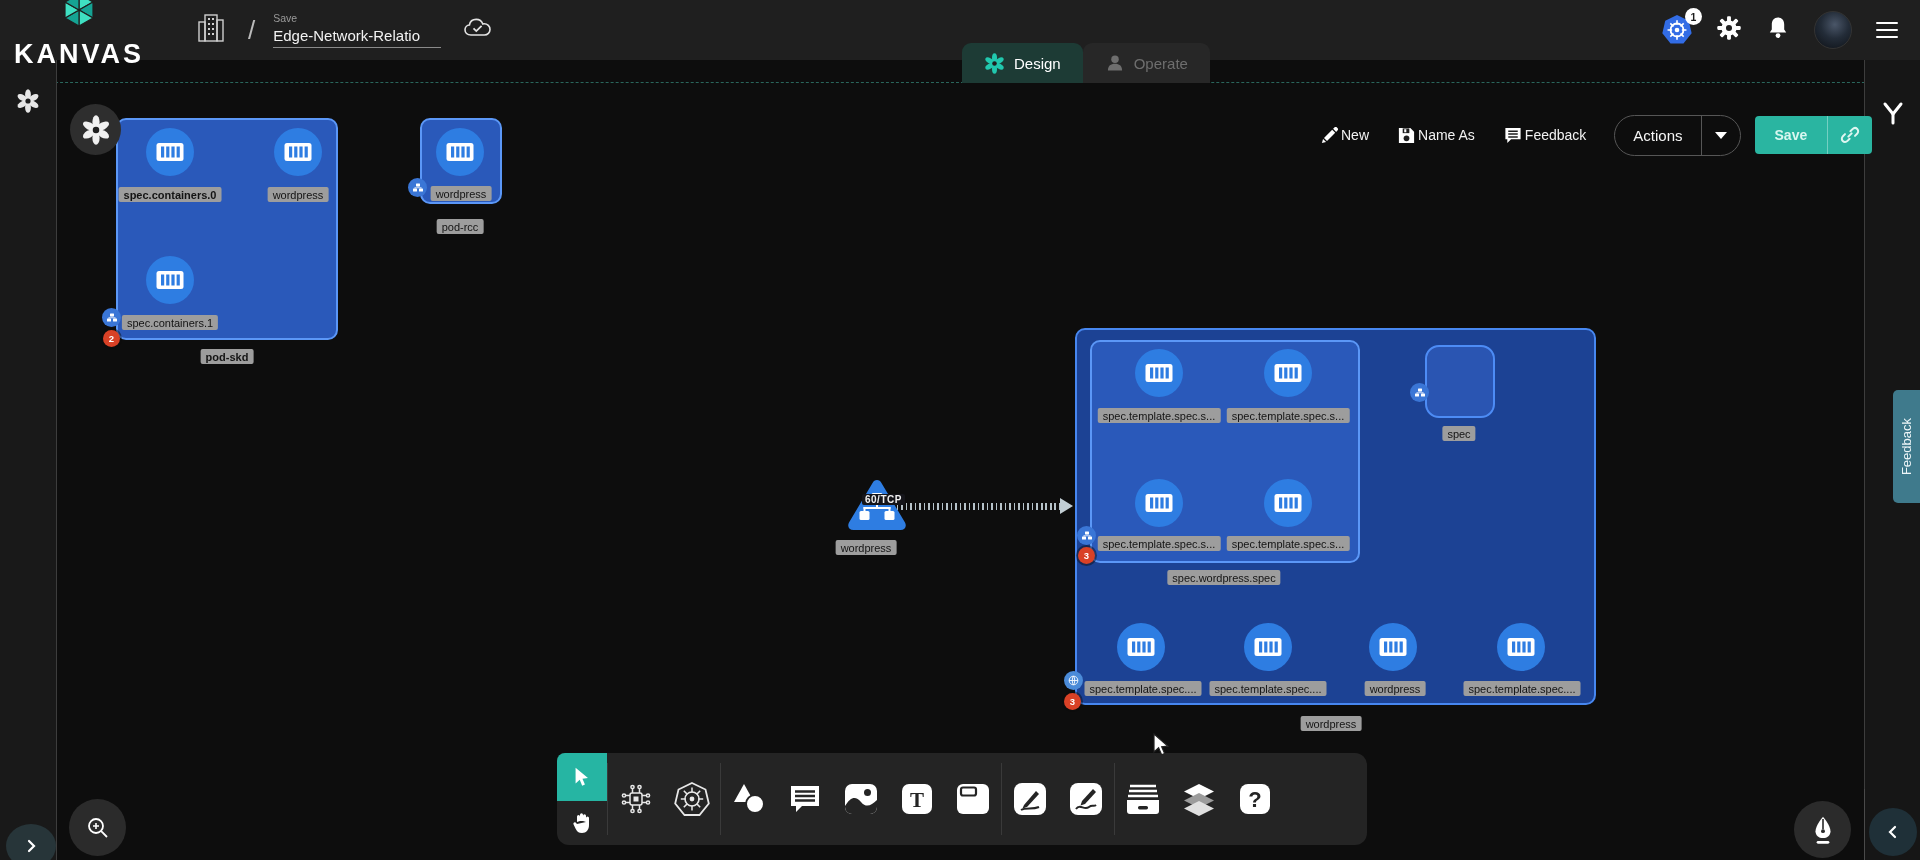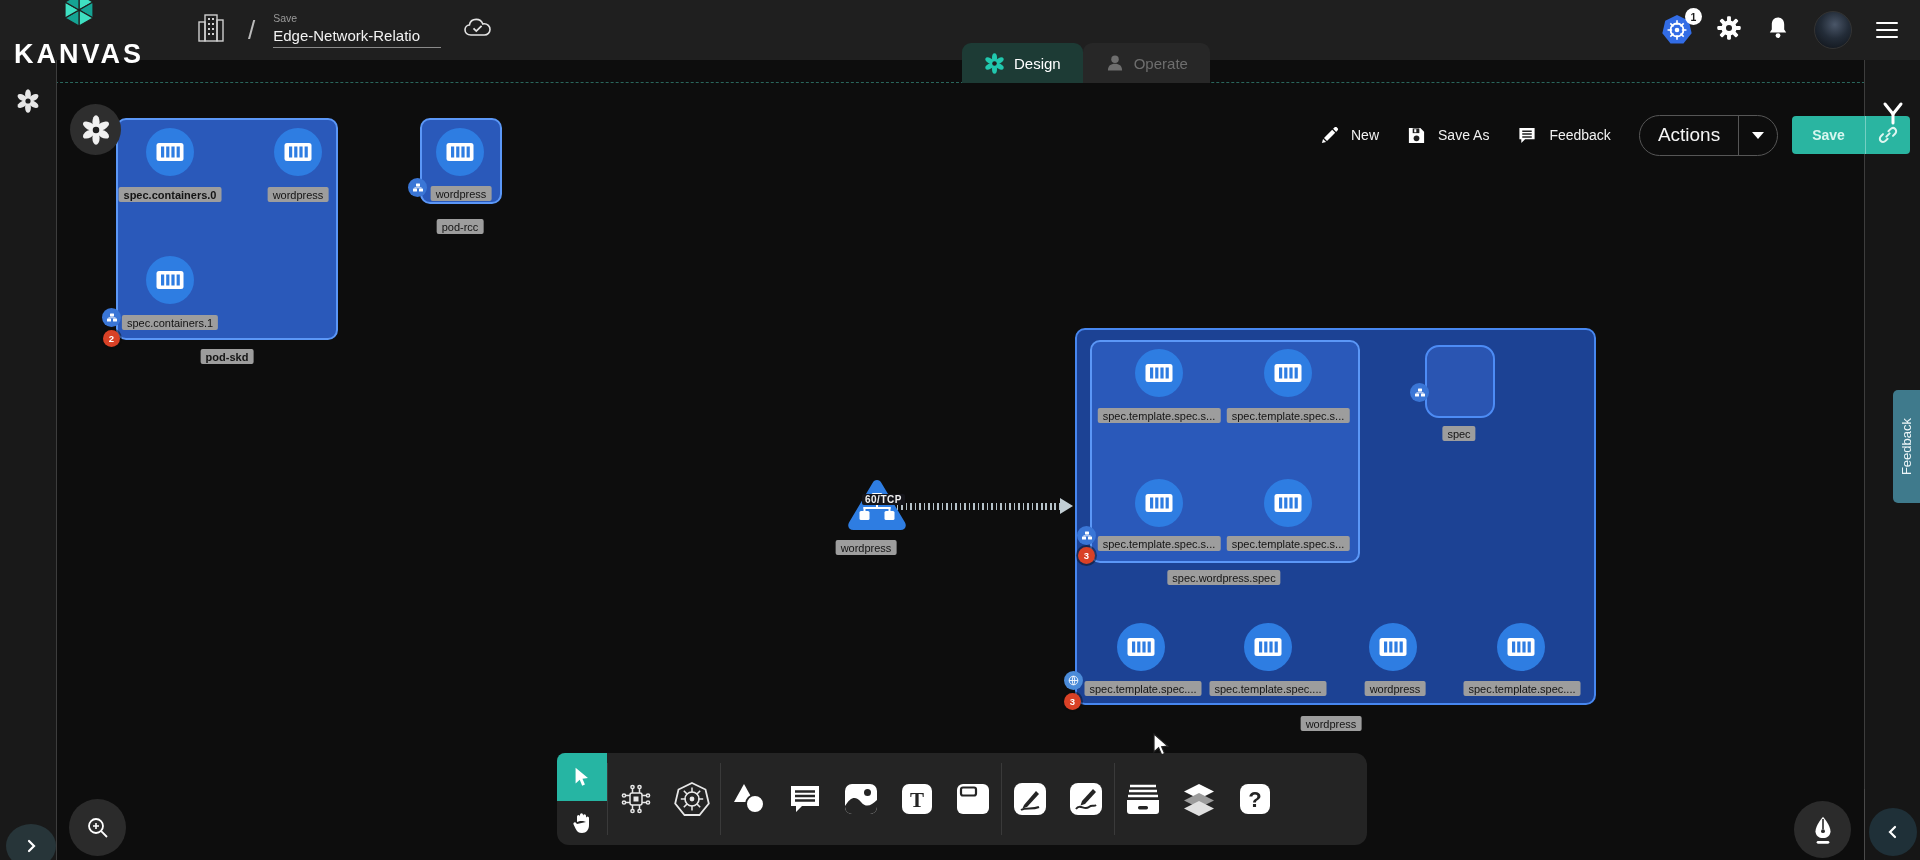--- a/index.html
+++ b/index.html
@@ -47,26 +47,26 @@
   .topline { position:absolute; left:0; top:82px; width:1920px; height:0;
     border-top:1px dashed #2a665c; z-index:5; }
   .strip-left { position:absolute; left:0; top:60px; width:57px; height:800px;
     background:#191919; border-right:1px solid #3d3d3d; z-index:6; }
   .strip-right { position:absolute; left:1864px; top:60px; width:56px; height:800px;
     background:#161616; border-left:1px solid #3d3d3d; z-index:6; }
 
   
   .actionbar { position:absolute; top:112px; left:1320px; height:46px; display:flex;
     align-items:center; z-index:20; }
-  .act-btn { display:flex; align-items:center; gap:12px; color:#f2f2f2; font-size:14px;
+  .act-btn { display:flex; align-items:center; gap:2px; color:#f2f2f2; font-size:14px;
     cursor:pointer; margin-right:28px; white-space:nowrap; }
   .actions-pill { display:flex; align-items:stretch; height:41px; border:1px solid #565656;
     border-radius:21px; overflow:hidden; cursor:pointer; margin-right:14px; }
   .actions-main { display:flex; align-items:center; padding:0 18px; color:#f5f5f5;
-    font-size:19px; }
+    font-size:15px; }
   .actions-caret { display:flex; align-items:center; padding:0 13px;
     border-left:1px solid #565656; }
   .caret-down { width:0; height:0; border-left:6px solid transparent;
     border-right:6px solid transparent; border-top:7px solid #fff; }
   .share-btn { display:flex; align-items:stretch; height:38px; background:#2ab5a1;
     border-radius:4px; overflow:hidden; cursor:pointer; }
   .share-main { display:flex; align-items:center; padding:0 20px; color:#d9f7f0;
     font-size:14px; font-weight:bold; }
   .share-link { display:flex; align-items:center; padding:0 12px;
     border-left:1px solid rgba(255,255,255,.35); }
@@ -287,21 +287,21 @@
       </svg>
       <span>New</span>
     </div>
     <div class="act-btn">
       <svg width="19" height="19" viewBox="0 0 20 20">
         <path d="M2 2 H14 L18 6 V18 H2 Z" fill="#fff"></path>
         <rect x="6" y="2.5" width="7" height="5" fill="#1f1f1f"></rect>
         <rect x="7.6" y="3.4" width="2.2" height="3.2" fill="#fff"></rect>
         <circle cx="10" cy="13" r="3" fill="#1f1f1f"></circle>
       </svg>
-      <span>Save As</span>
+      <span>Name As</span>
     </div>
     <div class="act-btn">
       <svg width="20" height="19" viewBox="0 0 20 20">
         <path d="M2 2 H18 V14 H8 L4 18 V14 H2 Z" fill="#fff"></path>
         <path d="M5 5.5h10M5 8.5h10M5 11.5h10" stroke="#1f1f1f" stroke-width="1.6"></path>
       </svg>
       <span>Feedback</span>
     </div>
     <div class="actions-pill">
       <div class="actions-main">Actions</div>

